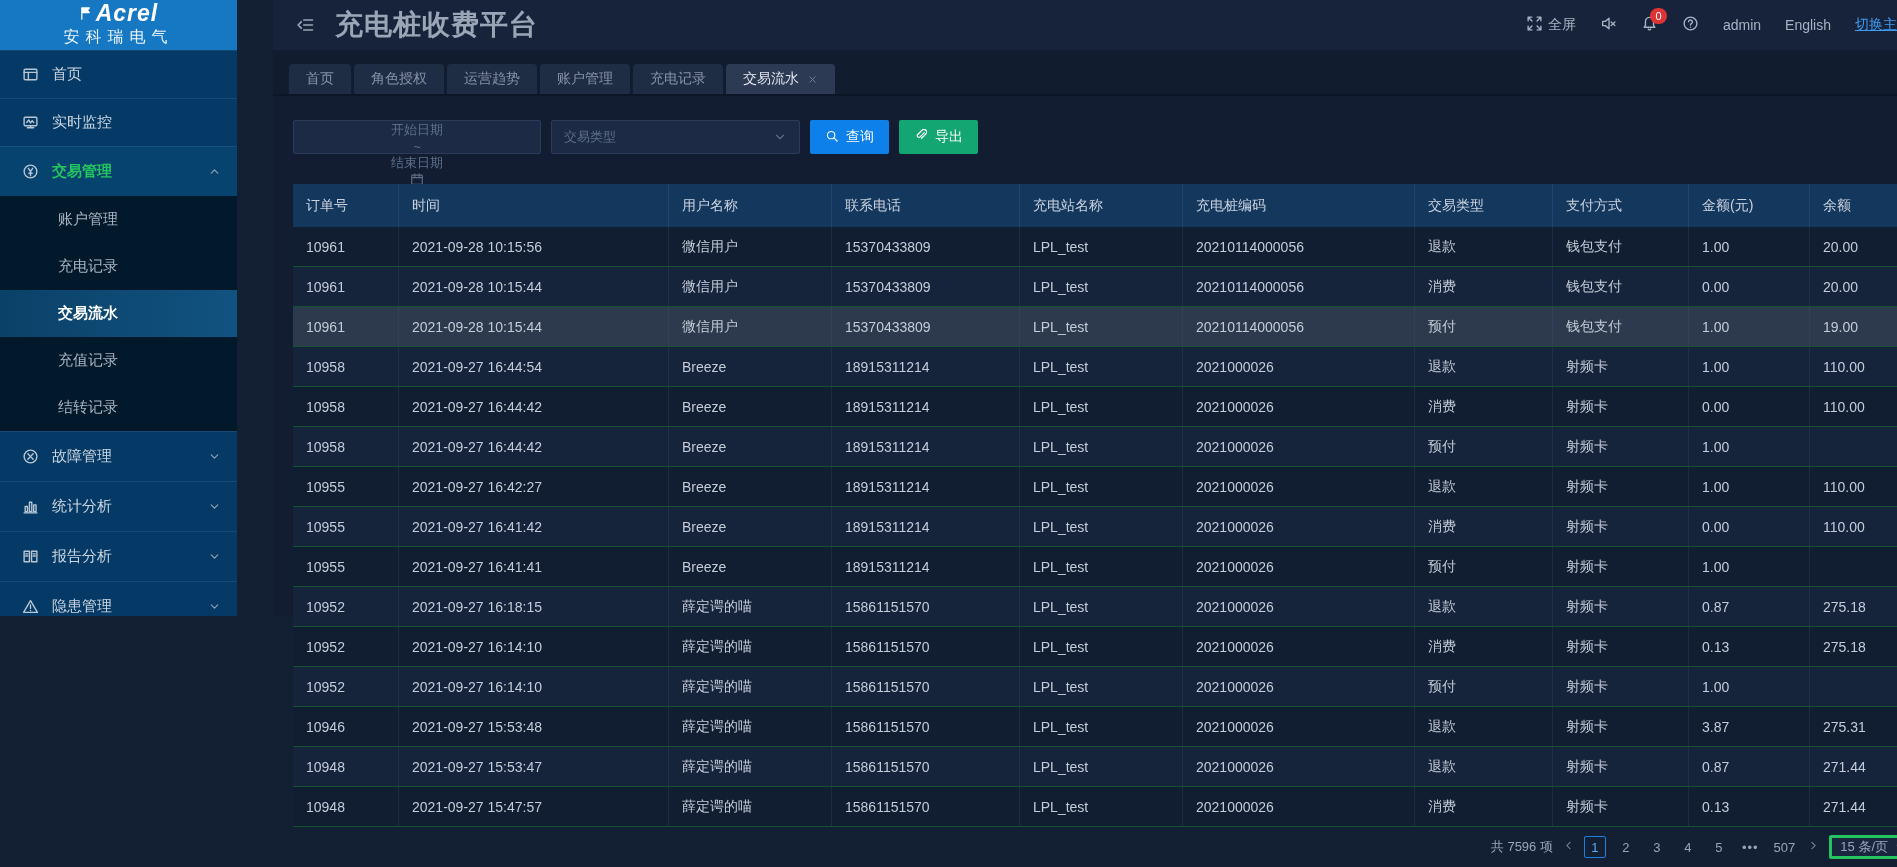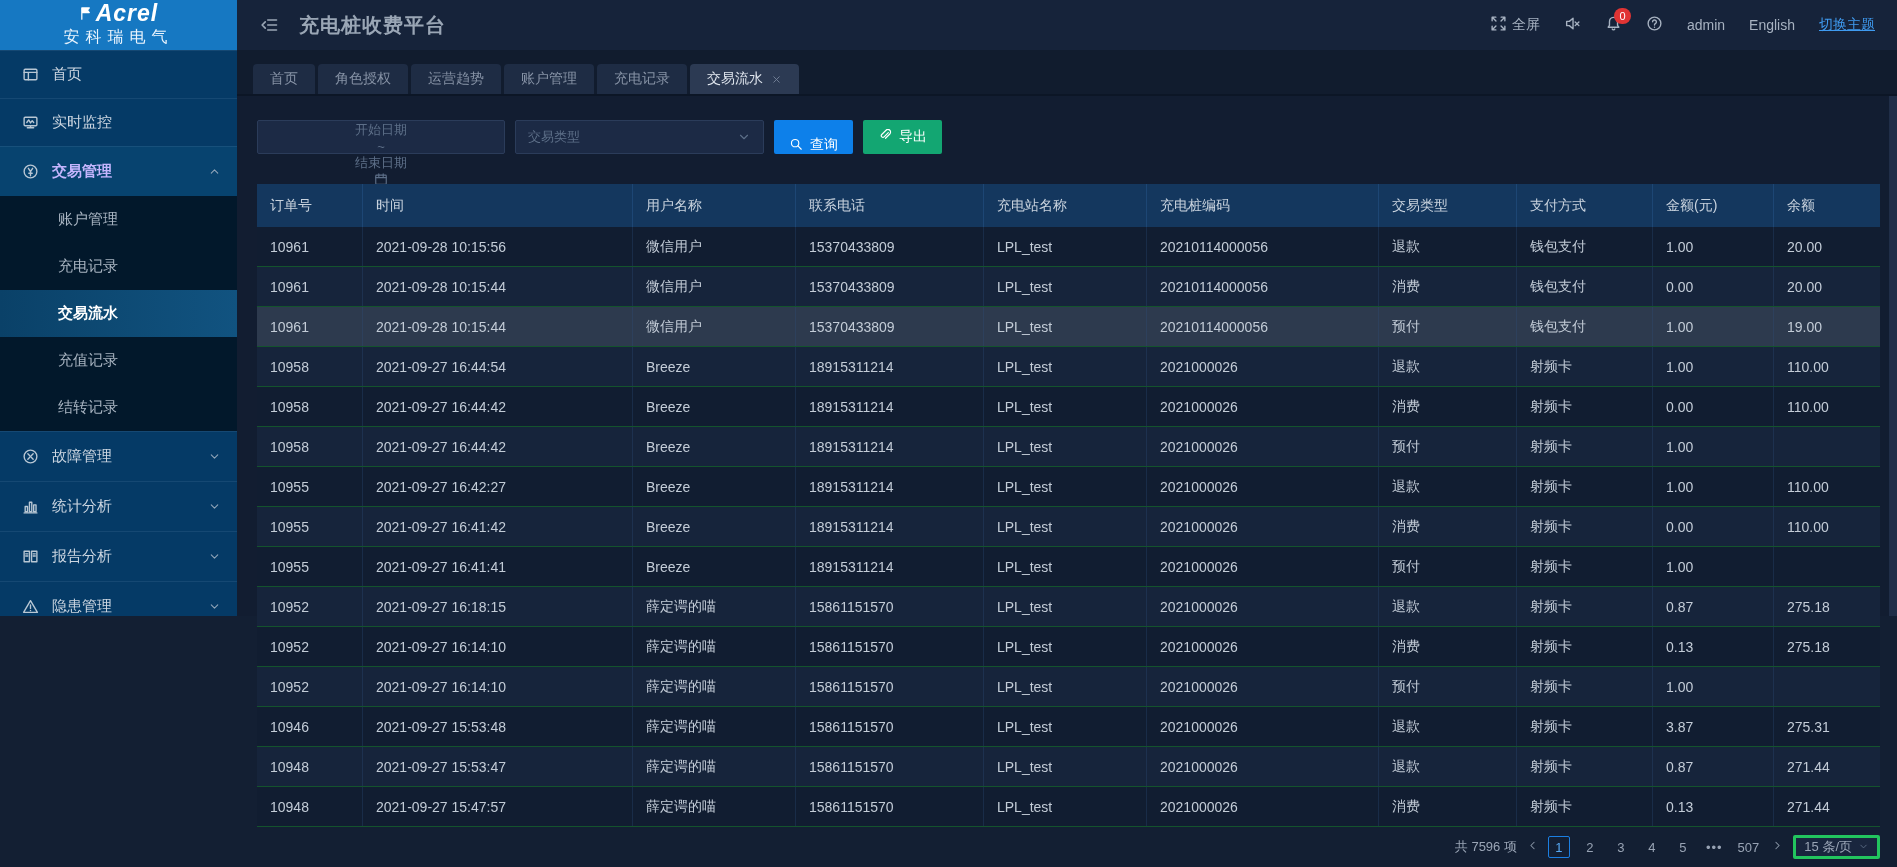--- a/index.html
+++ b/index.html
@@ -1,41 +1,41 @@
 <!DOCTYPE html>
 <html><head>
 <meta charset="utf-8">
 <style>
   * { margin:0; padding:0; box-sizing:border-box; }
   html,body { width:1897px; height:867px; overflow:hidden; background:#131f33;
     font-family:"Liberation Sans","DejaVu Sans",sans-serif; color:#c3ccd7; }
-  .app { display:flex; width:1897px; height:616px; }
+  .app { display:flex; width:1897px; height:616px;gap:36px; }
 
   
   .sidebar { width:237px; background:#053a66; flex-shrink:0; display:flex; flex-direction:column; }
   .logo { height:50px; background:#1678c2; display:flex; flex-direction:column; align-items:center; justify-content:center; }
   .brand { color:#fff; font-weight:bold; font-style:italic; font-size:23px; letter-spacing:1px; display:flex; align-items:center; gap:2px; line-height:1; }
   .brand .icon svg{ width:15px; height:15px; }
   .brand-sub { color:#eaf4fd; font-size:16px; letter-spacing:6px; margin-top:2px; }
   .nav { flex:1; overflow:hidden; }
   .nav-item { height:48px; display:flex; align-items:center; padding:0 16px 0 22px; color:#ccd6e1; font-size:15px; cursor:pointer; border-top:1px solid rgba(140,180,215,0.12); }
   .nav-item .icon { display:flex; margin-right:13px; color:#b9c7d4; }
   .nav-item .chev { margin-left:auto; color:#93a6ba; display:flex; }
   .nav-item.group { height:50px; }
-  .nav-item.grp-active { background:#07436f; color:#c4b5fd; font-weight:bold; }
+  .nav-item.grp-active { background:#07436f; color:#22c55e; font-weight:bold; }
   .submenu { background:#02182b; }
   .sub-item { height:47px; display:flex; align-items:center; padding-left:58px; font-size:15px; color:#a9b5c2; cursor:pointer; }
   .sub-item.active { background:linear-gradient(90deg,#0a4168 0%,#115380 100%); color:#fff; font-weight:bold; }
 
   
   .main { flex:1; display:flex; flex-direction:column; background:#121d31; position:relative; }
   .topbar { height:50px; flex-shrink:0; background:#16233a; display:flex; align-items:center; padding:0 22px; }
   .fold { color:#9aa6b5; display:flex; cursor:pointer; }
   .fold svg{ width:20px; height:20px; }
-  .page-title { color:#9aa6b5; font-weight:bold; font-size:20px; margin-left:20px; letter-spacing:1px; }
+  .page-title { color:#9aa6b5; font-weight:bold; font-size:28px; margin-left:20px; letter-spacing:1px; }
   .top-right { margin-left:auto; display:flex; align-items:center; gap:24px; color:#a7b2c1; font-size:14px; }
   .tr-item { display:flex; align-items:center; gap:5px; cursor:pointer; }
   .tr-item svg { width:17px; height:17px; }
   .bell-wrap { position:relative; display:flex; }
   .badge { position:absolute; top:-7px; left:9px; background:#e03434; color:#fff; font-size:11px; min-width:17px; height:16px; border-radius:8px; display:flex; align-items:center; justify-content:center; padding:0 4px; }
   .theme-link { color:#3f9bf0; text-decoration:underline; cursor:pointer; }
 
   .tabbar { height:46px; flex-shrink:0; background:#111c2e; display:flex; align-items:flex-end; padding:0 0 0 16px; gap:3px; border-bottom:2px solid #0c1626; }
   .tab { height:30px; padding:0 17px; background:#1e2c44; color:#8793a6; font-size:14px; display:flex; align-items:center; gap:8px; border-radius:4px 4px 0 0; cursor:pointer; }
   .tab.active { background:#2c3a53; color:#e2e8f0; }
@@ -47,21 +47,21 @@
   .fbox { height:34px; background:#1c2a45; border:1px solid #2b3c5a; border-radius:2px; display:flex; align-items:center; color:#5d6f88; font-size:13px; }
   .daterange { width:248px; justify-content:space-between; padding:0 12px;flex-direction:column; }
   .select { width:249px; justify-content:space-between; padding:0 12px; }
   .kw { width:255px; padding:0 12px; }
   .kw input { background:transparent; border:none; outline:none; color:#c6d0db; font-size:13px; width:100%; font-family:inherit; }
   .kw input::placeholder { color:#5d6f88; }
   .fbox .icon { display:flex; color:#5d6f88; }
   .fbox .icon svg { width:14px; height:14px; }
   .btn { height:34px; border:none; border-radius:2px; color:#fff; font-size:14px; display:flex; align-items:center; gap:7px; padding:0 15px; cursor:pointer; font-family:inherit; }
   .btn svg { width:14px; height:14px; }
-  .btn-search { background:#0d80ea;align-items:flex-end; }
+  .btn-search { background:#0d80ea; }
   .btn-export { background:#13a672; }
 
   
   .table { margin-top:30px; width:1623px; }
   .thead, .tr { display:grid; grid-template-columns:106px 270px 163px 188px 163px 232px 138px 136px 121px 106px; }
   .thead { background:#14375e; height:43px; }
   .th { display:flex; align-items:center; padding-left:13px; color:#c9d3de; font-size:14px; border-right:1px solid #1d4674; }
   .th:last-child { border-right:none; }
   .tr { height:40px; border-bottom:1px solid #14532d; }
   .td { display:flex; align-items:center; padding-left:13px; font-size:14px; color:#c3ccd7; border-right:1px solid rgba(48,80,125,0.30); overflow:hidden; white-space:nowrap; }

